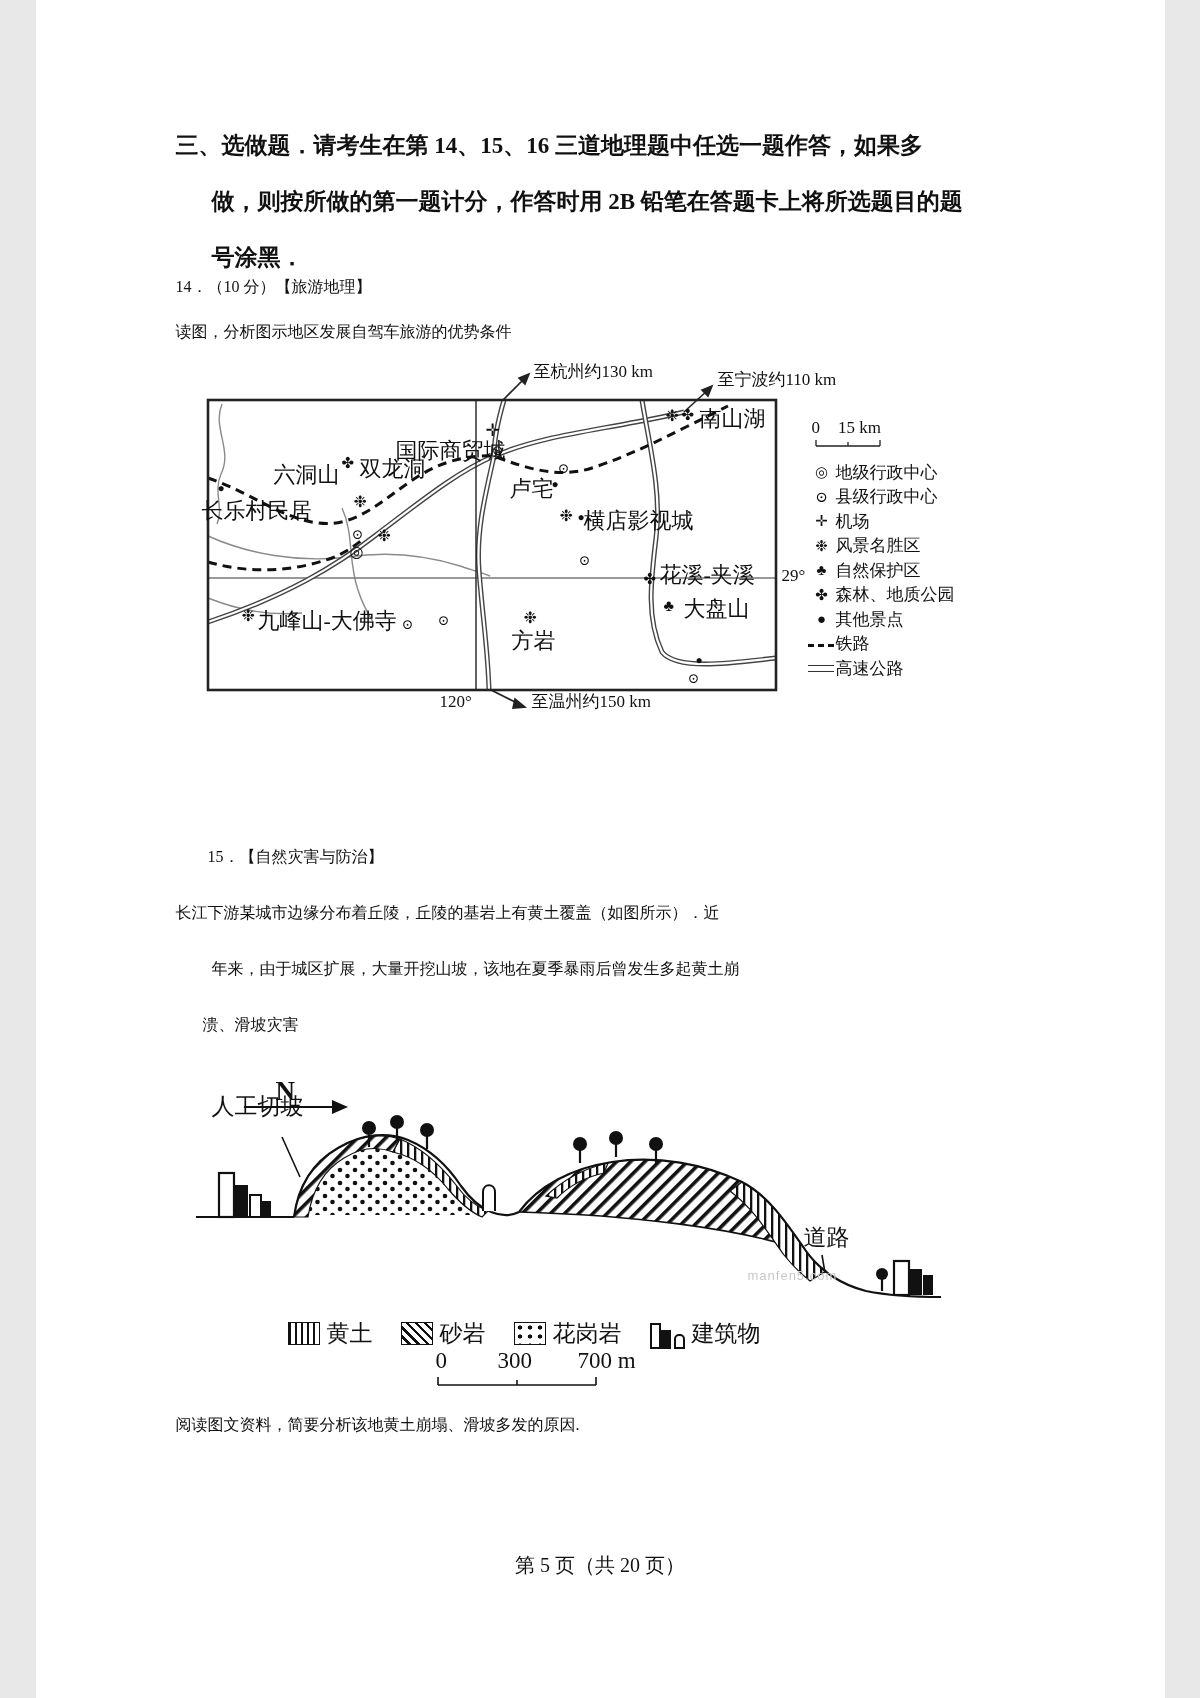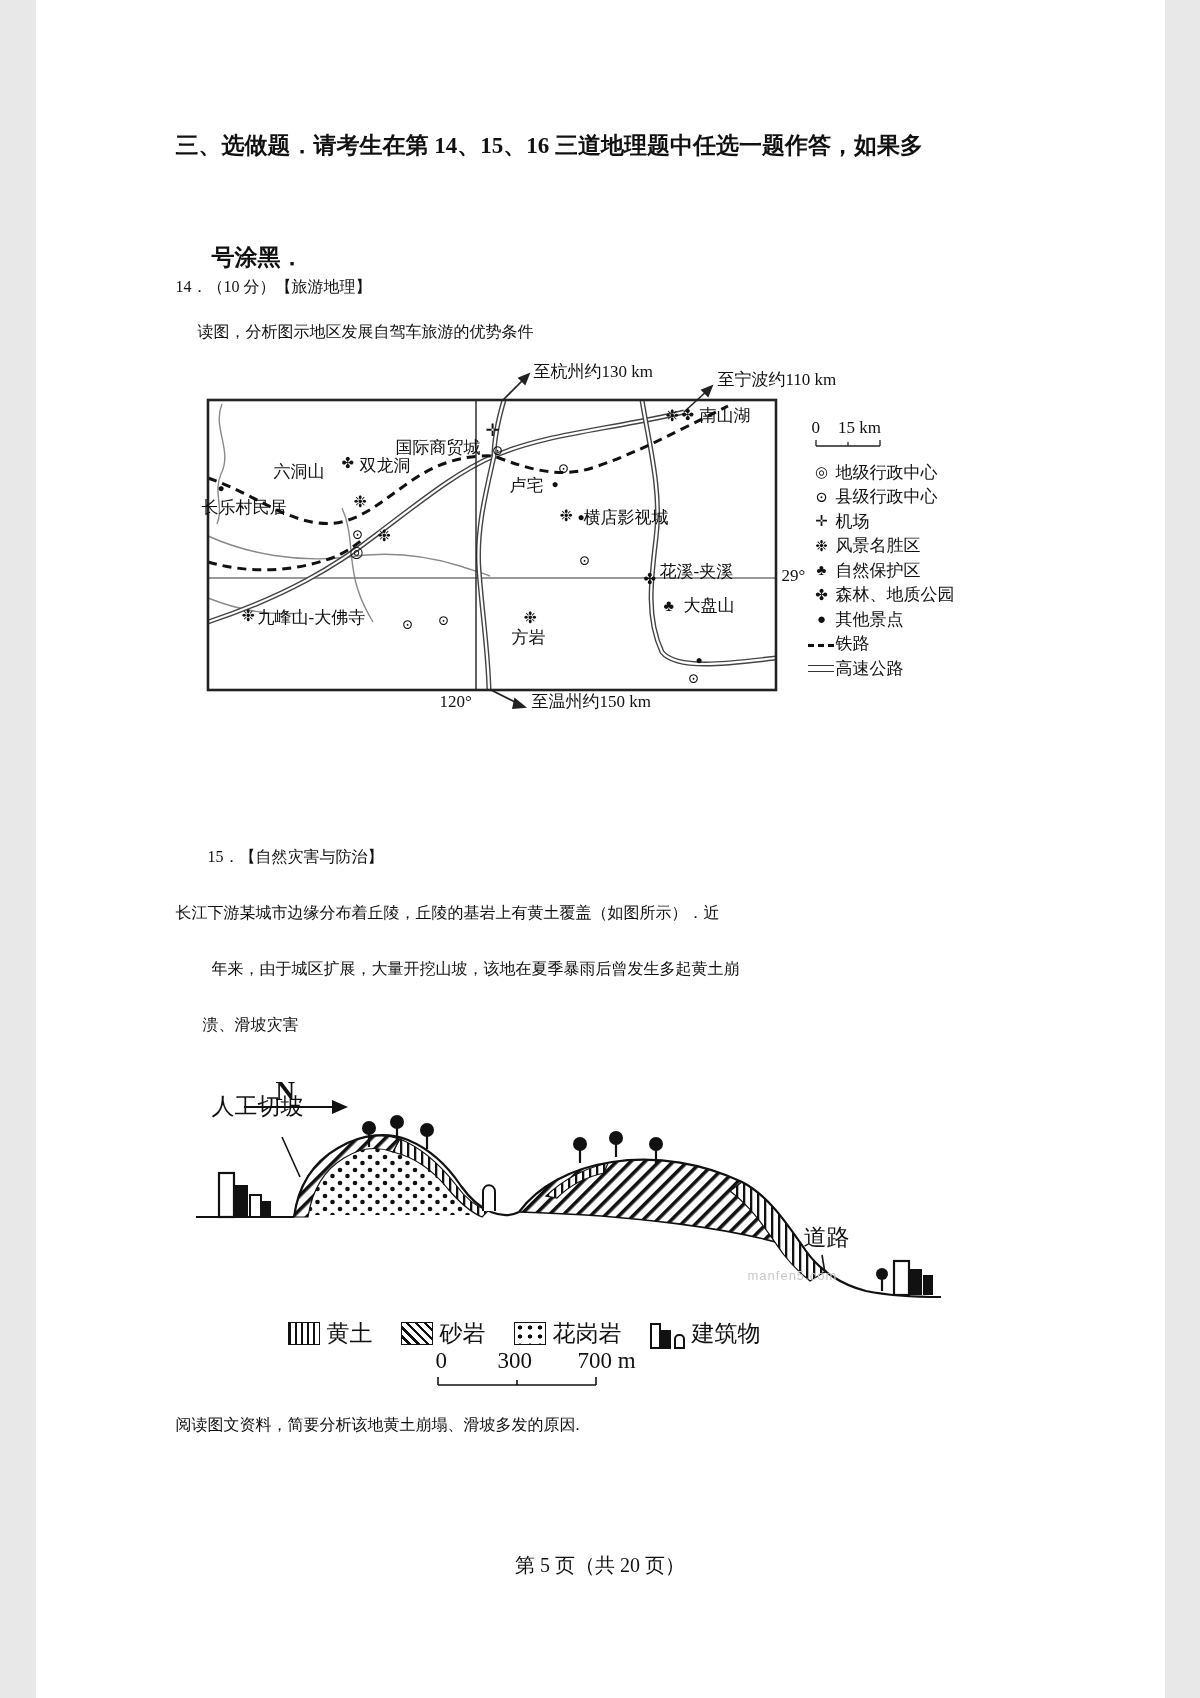--- a/index.html
+++ b/index.html
@@ -5,21 +5,21 @@
   html,body{margin:0;padding:0;background:#e8e8e8;}
   .page{
     position:relative;width:1129px;height:1698px;background:#ffffff;margin:0 auto;
     font-family:"Liberation Serif","DejaVu Serif",serif;color:#111;overflow:hidden;
   }
   .txt{position:absolute;white-space:nowrap;}
   .body-line{font-size:16px;}
   .bold-line{font-size:23px;font-weight:bold;}
   .fig{position:absolute;left:0;width:1200px;}
   .fig svg{position:absolute;left:0;top:0;}
-  .map-label{position:absolute;font-size:17px;line-height:1.15;white-space:nowrap;color:#111;}
+  .map-label{position:absolute;font-size:22px;line-height:1.15;white-space:nowrap;color:#111;}
   .map-marker{position:absolute;line-height:1;color:#111;}
   .m-dot{font-size:12px}.m-co{font-size:14px}.m-pref{font-size:16px}
   .m-air{font-size:17px}.m-scenic{font-size:16px}.m-tree{font-size:16px}.m-forest{font-size:15px}
   .anno{position:absolute;font-size:17px;white-space:nowrap;}
   .coord{position:absolute;font-size:17px;white-space:nowrap;}
   .map-legend{position:absolute;left:772px;top:100px;width:220px;}
   .map-legend .row{display:flex;align-items:center;height:24.5px;}
   .map-legend .sym{width:28px;text-align:center;font-size:15px;flex:none;}
   .map-legend .lbl{font-size:17px;white-space:nowrap;text-align:right;}
   .line-sample{width:26px;height:6px;flex:none;margin-right:2px;}
@@ -45,24 +45,25 @@
     font-family:"Liberation Sans","DejaVu Sans",sans-serif;letter-spacing:1px;}
   .footer{position:absolute;left:0;right:0;top:1552px;text-align:center;font-size:20px;}
   .n-label{position:absolute;left:240px;top:1076px;font-size:27px;font-weight:bold;}
 </style>
 </head>
 <body>
 
 <div class="page">
 
   <div class="txt bold-line" style="left:140px;top:130px;">三、选做题．请考生在第 14、15、16 三道地理题中任选一题作答，如果多</div>
+  <div class="txt bold-line" style="left:176px;top:186px;">做，则按所做的第一题计分，作答时用 2B 铅笔在答题卡上将所选题目的题</div>
   <div class="txt bold-line" style="left:176px;top:242px;">号涂黑．</div>
 
   <div class="txt body-line" style="left:140px;top:277px;">14．（10 分）【旅游地理】</div>
-  <div class="txt body-line" style="left:140px;top:322px;margin-left:22px;">读图，分析图示地区发展自驾车旅游的优势条件</div>
+  <div class="txt body-line" style="left:140px;top:322px;">读图，分析图示地区发展自驾车旅游的优势条件</div>
 
   <div class="fig" style="top:360px;height:375px;">
     <svg width="1200" height="375" viewBox="0 0 1200 375">
 
       <g stroke="#8a8a8a" stroke-width="1.4" fill="none">
         <path d="M186,44 C176,68 197,90 185,114 C177,132 188,148 181,164"></path>
         <path d="M172,176 C212,194 262,203 312,197 C352,191 392,196 424,206 C436,210 446,213 454,216"></path>
         <path d="M306,148 C318,174 312,202 322,230 C326,243 331,252 337,262"></path>
         <path d="M172,238 C202,250 234,256 266,253"></path>
       </g>

